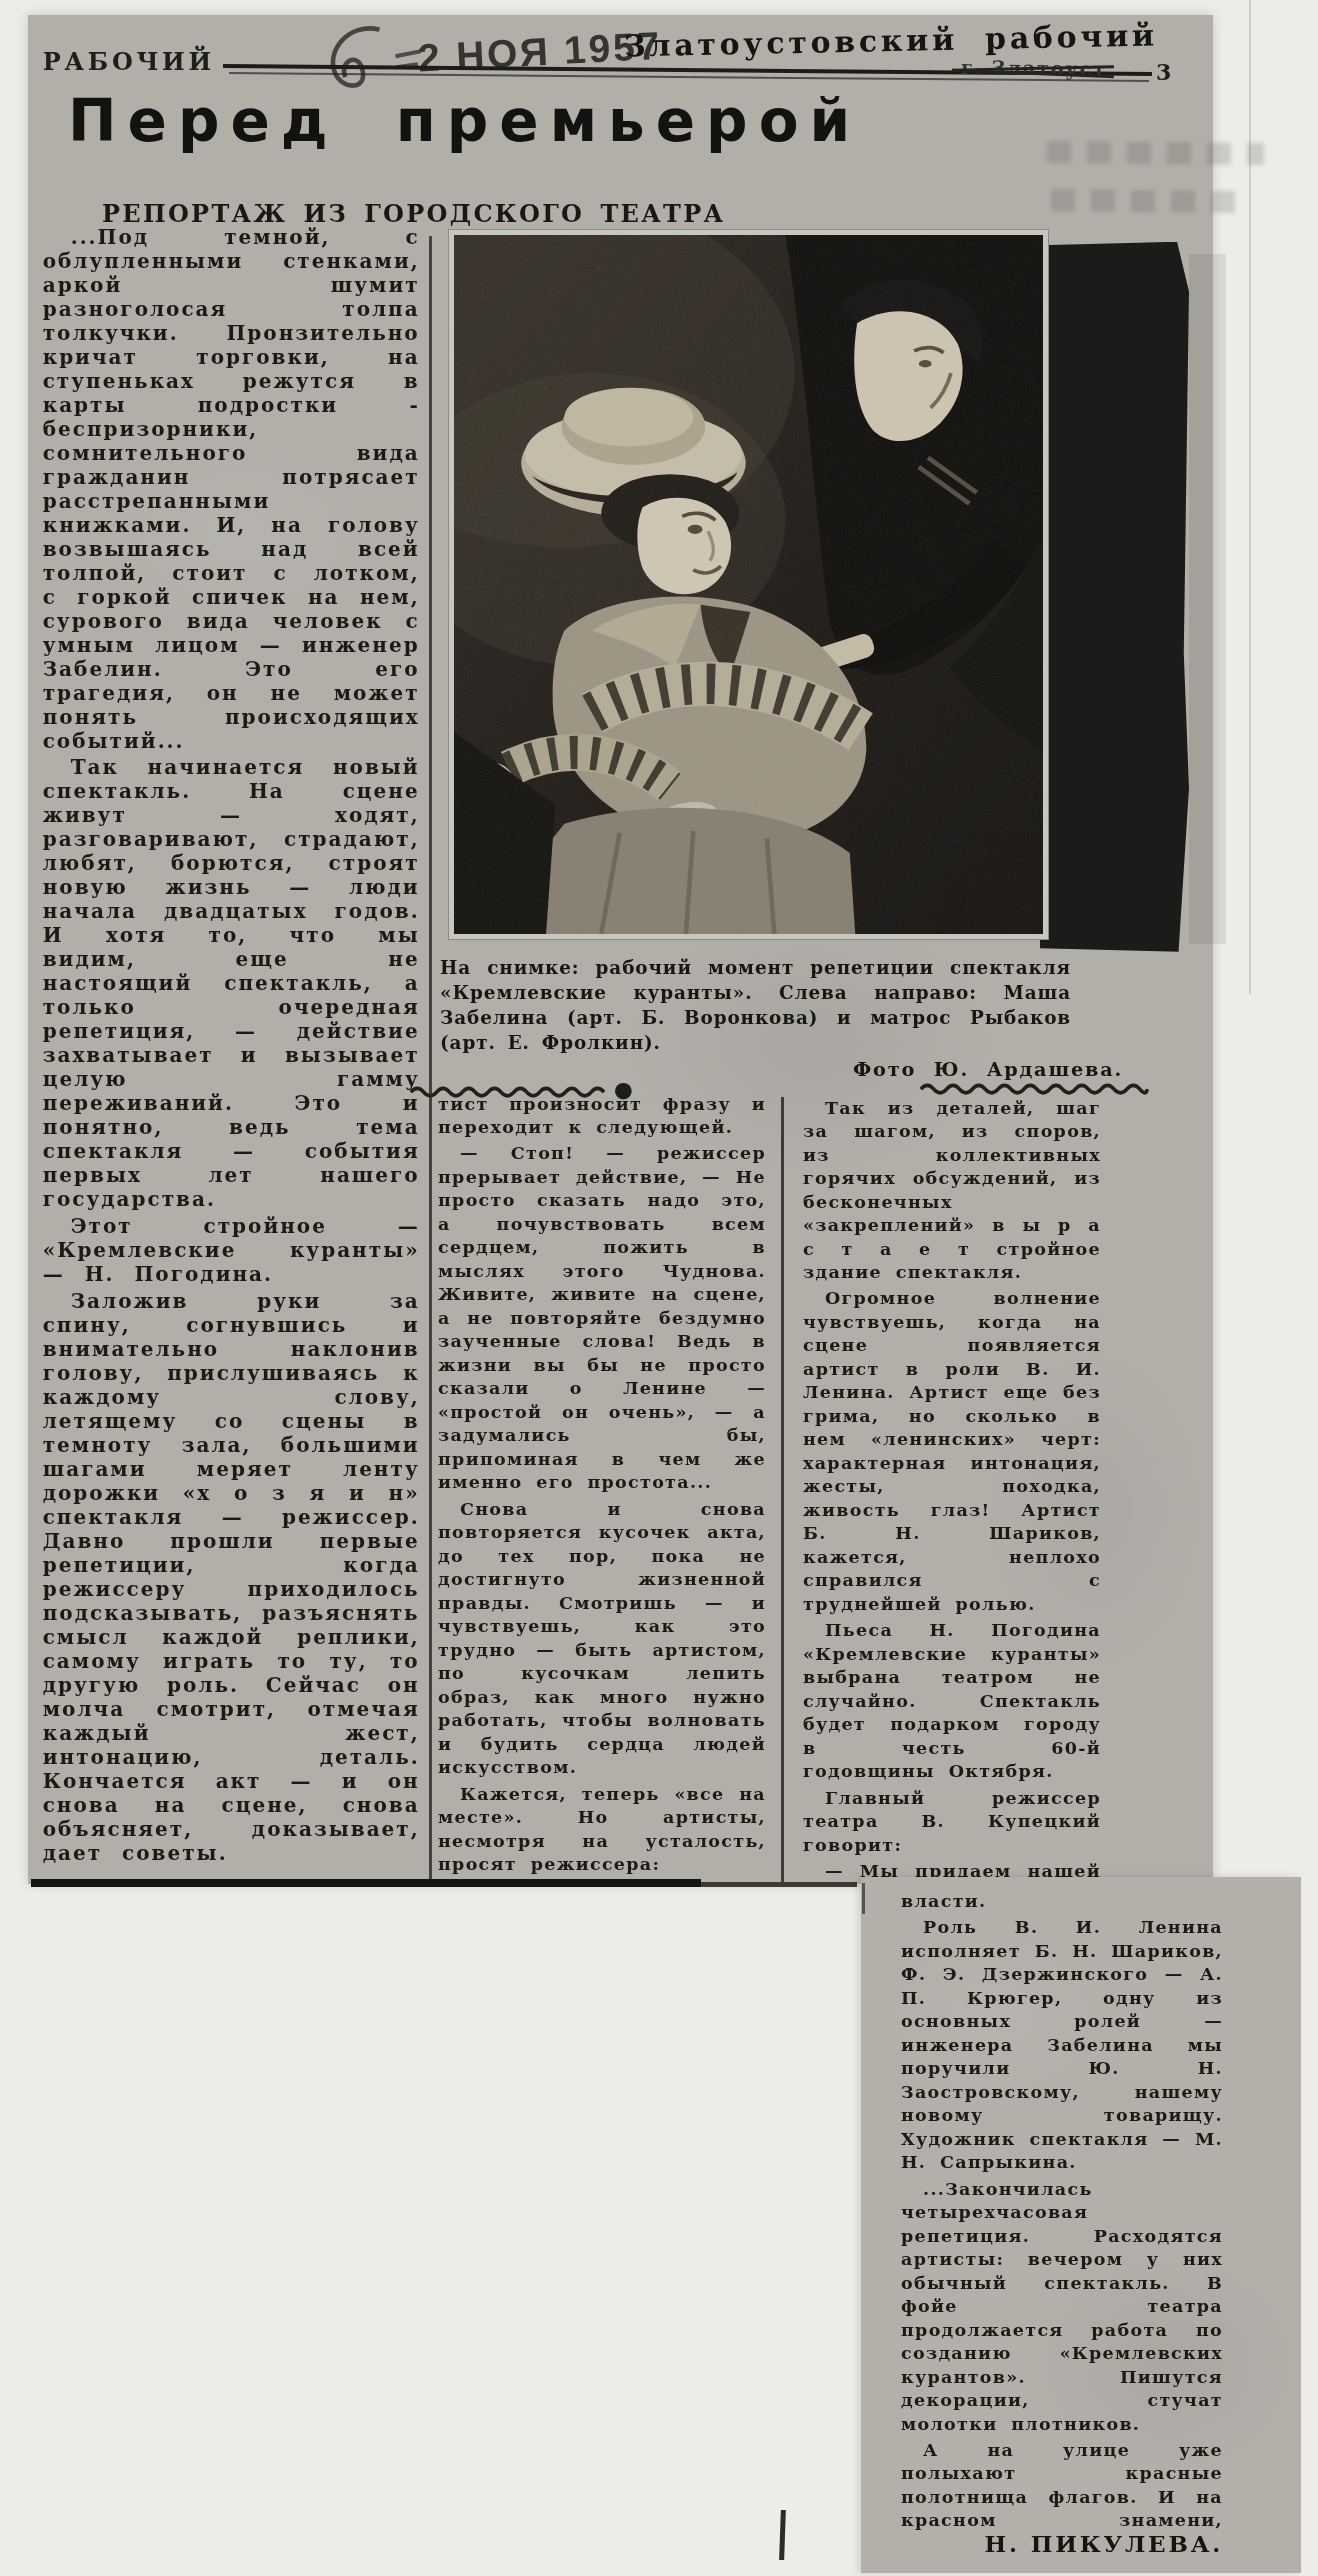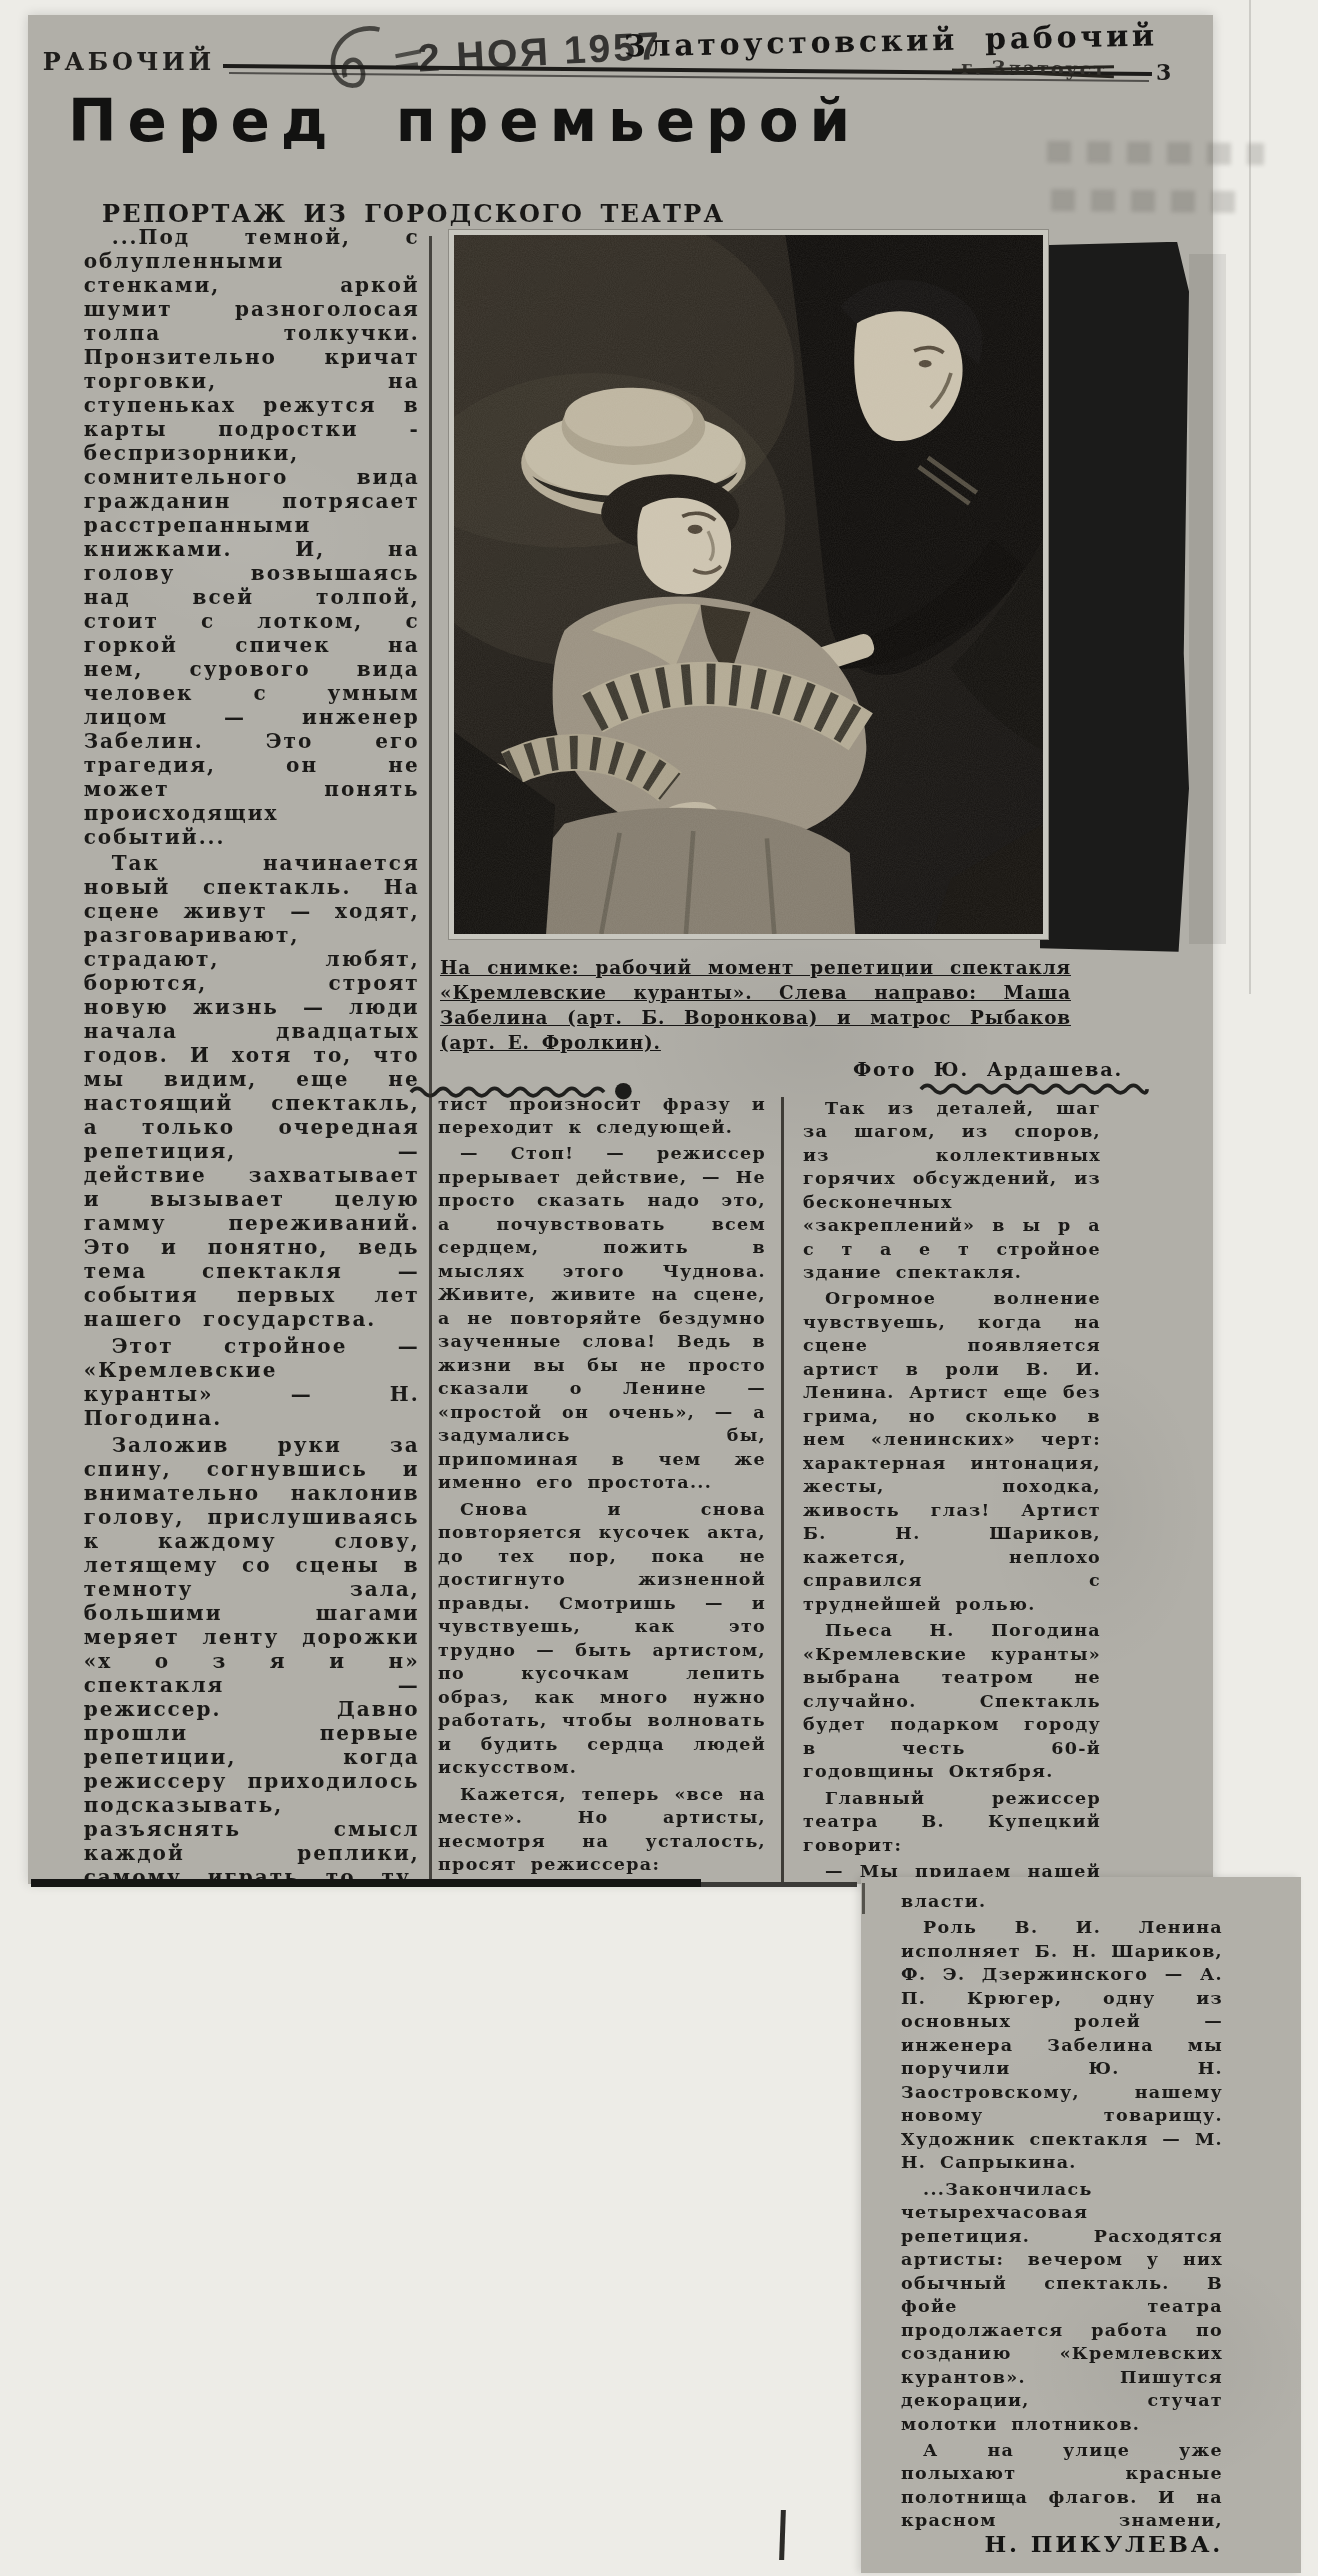--- a/index.html
+++ b/index.html
@@ -93,21 +93,21 @@
   .photo{
     position:absolute;left:421px;top:215px;width:589px;height:699px;
     border:5.5px solid #c8c7bf;outline:0.9px solid #8d8b84;background:#161310;
   }
   .photo svg{display:block;width:100%;height:100%;}
 
   
   .caption-block{position:absolute;left:412px;top:940px;width:683px;color:#171615;}
   .caption-block .caption{
     margin:0;padding-right:52px;text-align:justify;
-    font:700 18.4px/25px "DejaVu Serif", serif;letter-spacing:0.9px;word-spacing:4.6px;text-decoration:underline;
+    font:700 18.4px/25px "DejaVu Serif", serif;letter-spacing:0.9px;word-spacing:4.6px;
   }
   .caption-block .credit{
     margin:5.5px 0 0;text-align:right;
     font:700 19.3px/1 "DejaVu Serif", serif;letter-spacing:1.8px;word-spacing:9.2px;
   }
 
   
   .sep{position:absolute;height:18.4px;}
   .sep svg{display:block;width:100%;height:100%;}
   .sep-left{left:381px;top:1067px;width:230px;}
@@ -116,21 +116,21 @@
   .vrule-2{position:absolute;left:753px;top:1082px;width:2.8px;height:788px;background:#2a2823;opacity:.85;}
   .bottom-bar{position:absolute;left:31px;top:1879px;width:670px;height:8.3px;background:#151514;}
   .bottom-bar2{position:absolute;left:701px;top:1882px;width:156px;height:4.6px;background:#3b3a37;}
   .edge-tick{position:absolute;left:780px;top:2510px;width:4.6px;height:50px;background:#2c2b28;transform:rotate(2deg);}
   .b-edge{position:absolute;left:862px;top:1882px;width:2.8px;height:31px;background:#55534d;}
 
   
   .col{position:absolute;overflow:hidden;color:#1b1a18;}
   .col p{margin:0 0 2.8px;text-align:justify;}
   .col1{left:14.7px;top:210px;width:377px;height:1662px;}
-  .col1 p{font:700 20px/24px "DejaVu Serif", serif;letter-spacing:2px;word-spacing:11px;text-indent:28px;margin-left:41px;}
+  .col1 p{font:700 20px/24px "DejaVu Serif", serif;letter-spacing:2px;word-spacing:11px;text-indent:28px;}
   .col2{left:410px;top:1078px;width:328px;height:793px;}
   .col3u{left:775px;top:1082px;width:298px;height:788px;}
   .col2 p,.col3u p,.col3l p{
     font:700 17.5px/23.5px "DejaVu Serif", serif;letter-spacing:1.3px;word-spacing:6.4px;text-indent:22px;
   }
   .col2 p:first-child{text-indent:0;}
   .col3l{position:absolute;left:40px;top:13px;width:322px;height:644px;overflow:hidden;color:#1b1a18;}
   .col3l p{margin:0 0 2.8px;text-align:justify;}
   .col3l p:first-child{text-indent:0;}
   .byline{

